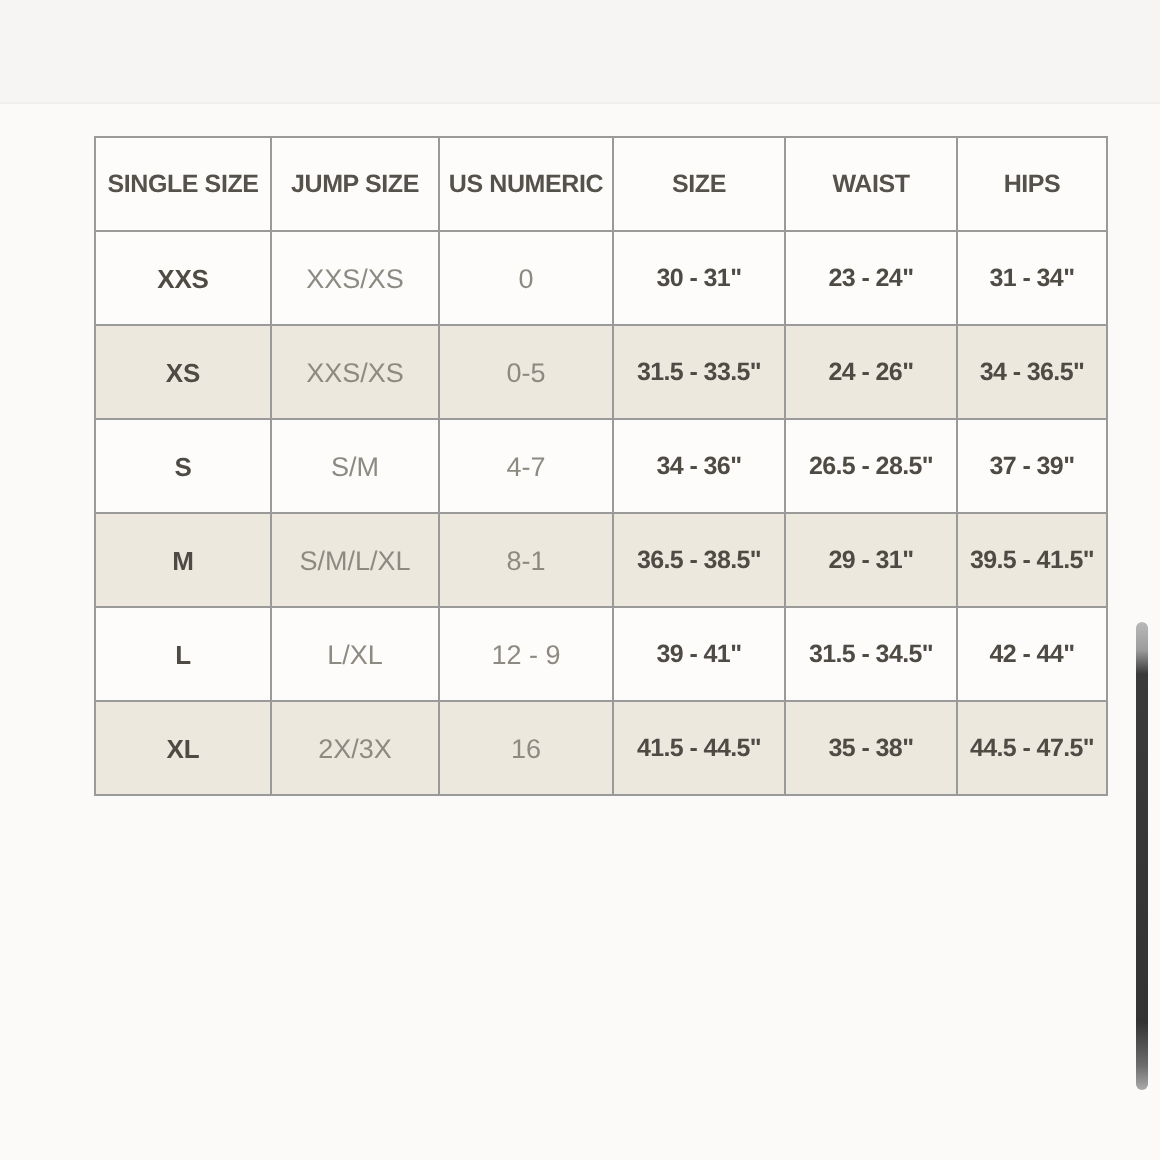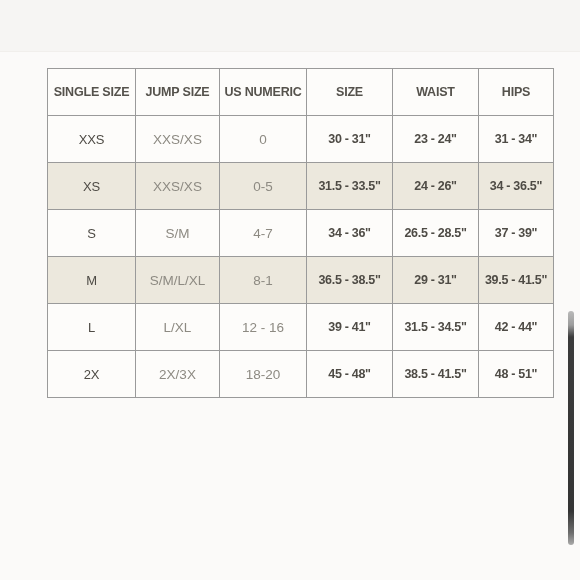--- a/index.html
+++ b/index.html
@@ -76,21 +76,21 @@
     background: #fdfcfa;
   }
 
   
   table#size-chart tbody tr.row-white > td { background: #fdfcfa; }
   table#size-chart tbody tr.row-beige > td { background: #ece8dd; }
 
   
   table#size-chart tbody td.col-single {
     font-size: 13px;
-    font-weight: normal;
+    font-weight: bold;
     color: #4e4b45;
     letter-spacing: -0.1px;
   }
 
   
   table#size-chart tbody td.col-jump,
   table#size-chart tbody td.col-usnum {
     font-size: 13.5px;
     font-weight: normal;
     color: #8d8a82;
@@ -183,32 +183,32 @@
             <td class="col-single">M</td>
             <td class="col-jump">S/M/L/XL</td>
             <td class="col-usnum">8-1</td>
             <td class="col-meas">36.5 - 38.5"</td>
             <td class="col-meas">29 - 31"</td>
             <td class="col-meas">39.5 - 41.5"</td>
           </tr>
           <tr class="row-white">
             <td class="col-single">L</td>
             <td class="col-jump">L/XL</td>
-            <td class="col-usnum">12 - 16</td>
+            <td class="col-usnum">12 - 9</td>
             <td class="col-meas">39 - 41"</td>
             <td class="col-meas">31.5 - 34.5"</td>
             <td class="col-meas">42 - 44"</td>
           </tr>
-          <tr class="row-white">
-            <td class="col-single">2X</td>
+          <tr class="row-beige">
+            <td class="col-single">XL</td>
             <td class="col-jump">2X/3X</td>
-            <td class="col-usnum">18-20</td>
-            <td class="col-meas">45 - 48"</td>
-            <td class="col-meas">38.5 - 41.5"</td>
-            <td class="col-meas">48 - 51"</td>
+            <td class="col-usnum">16</td>
+            <td class="col-meas">41.5 - 44.5"</td>
+            <td class="col-meas">35 - 38"</td>
+            <td class="col-meas">44.5 - 47.5"</td>
           </tr>
         </tbody>
     </table>
   </div>
 
   <div id="scrollbar-track">
     <div id="scrollbar-thumb"></div>
   </div>
 
 </div>

